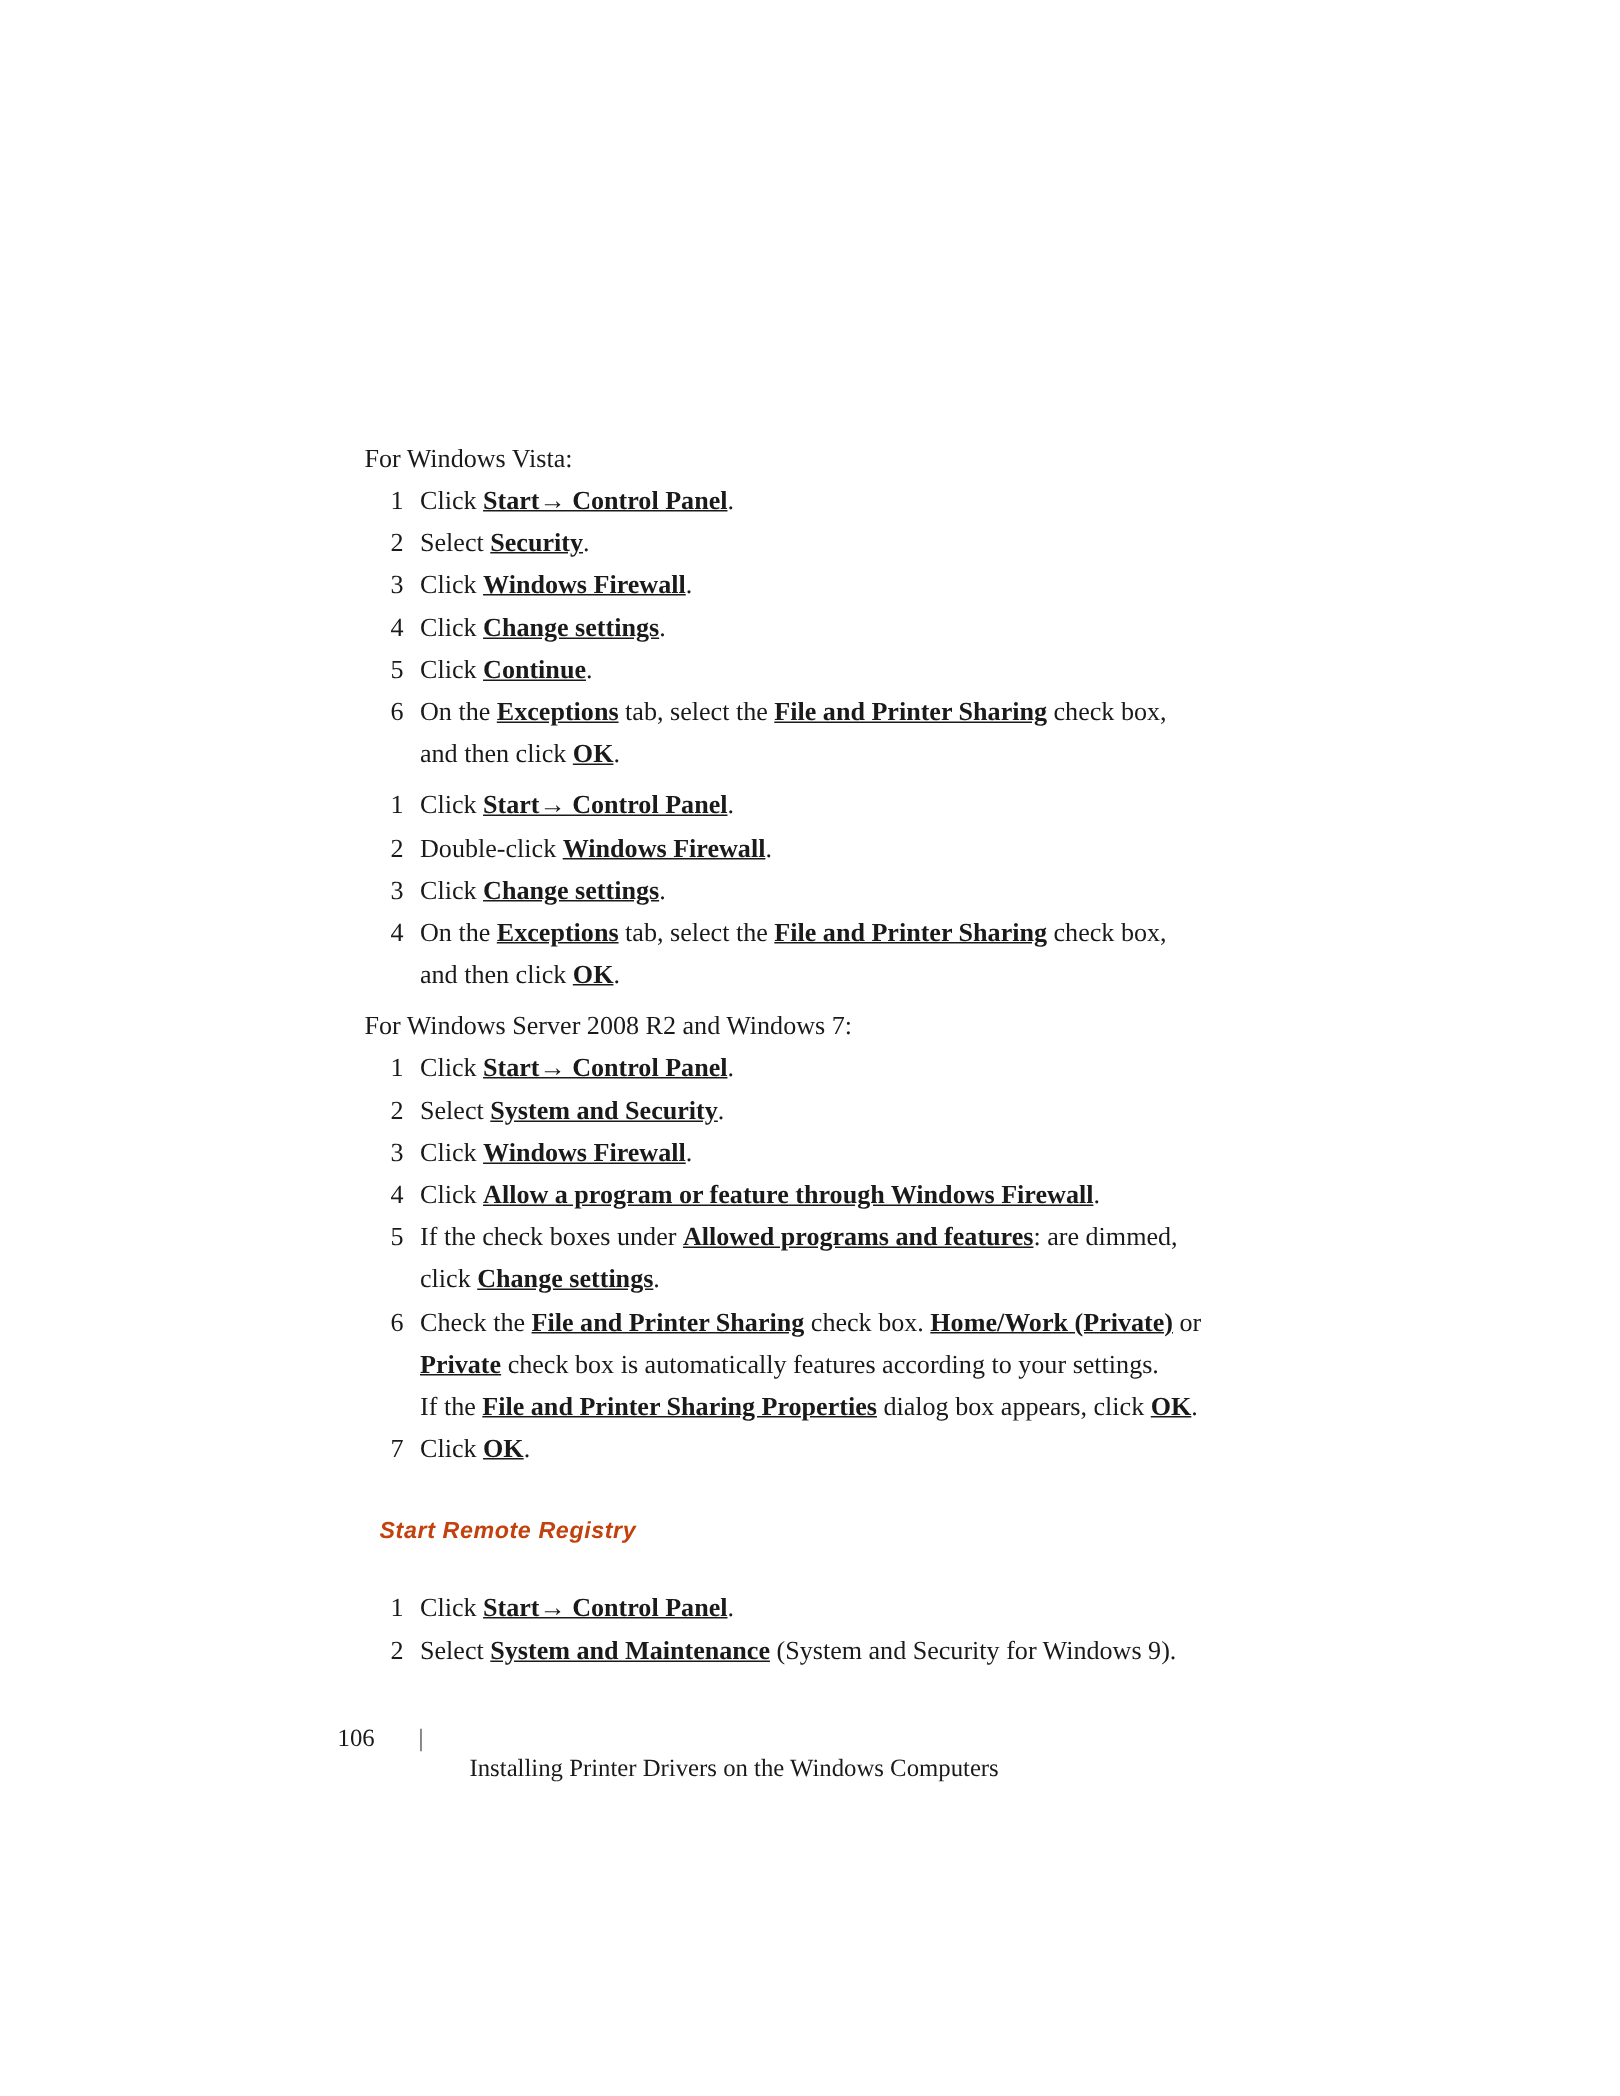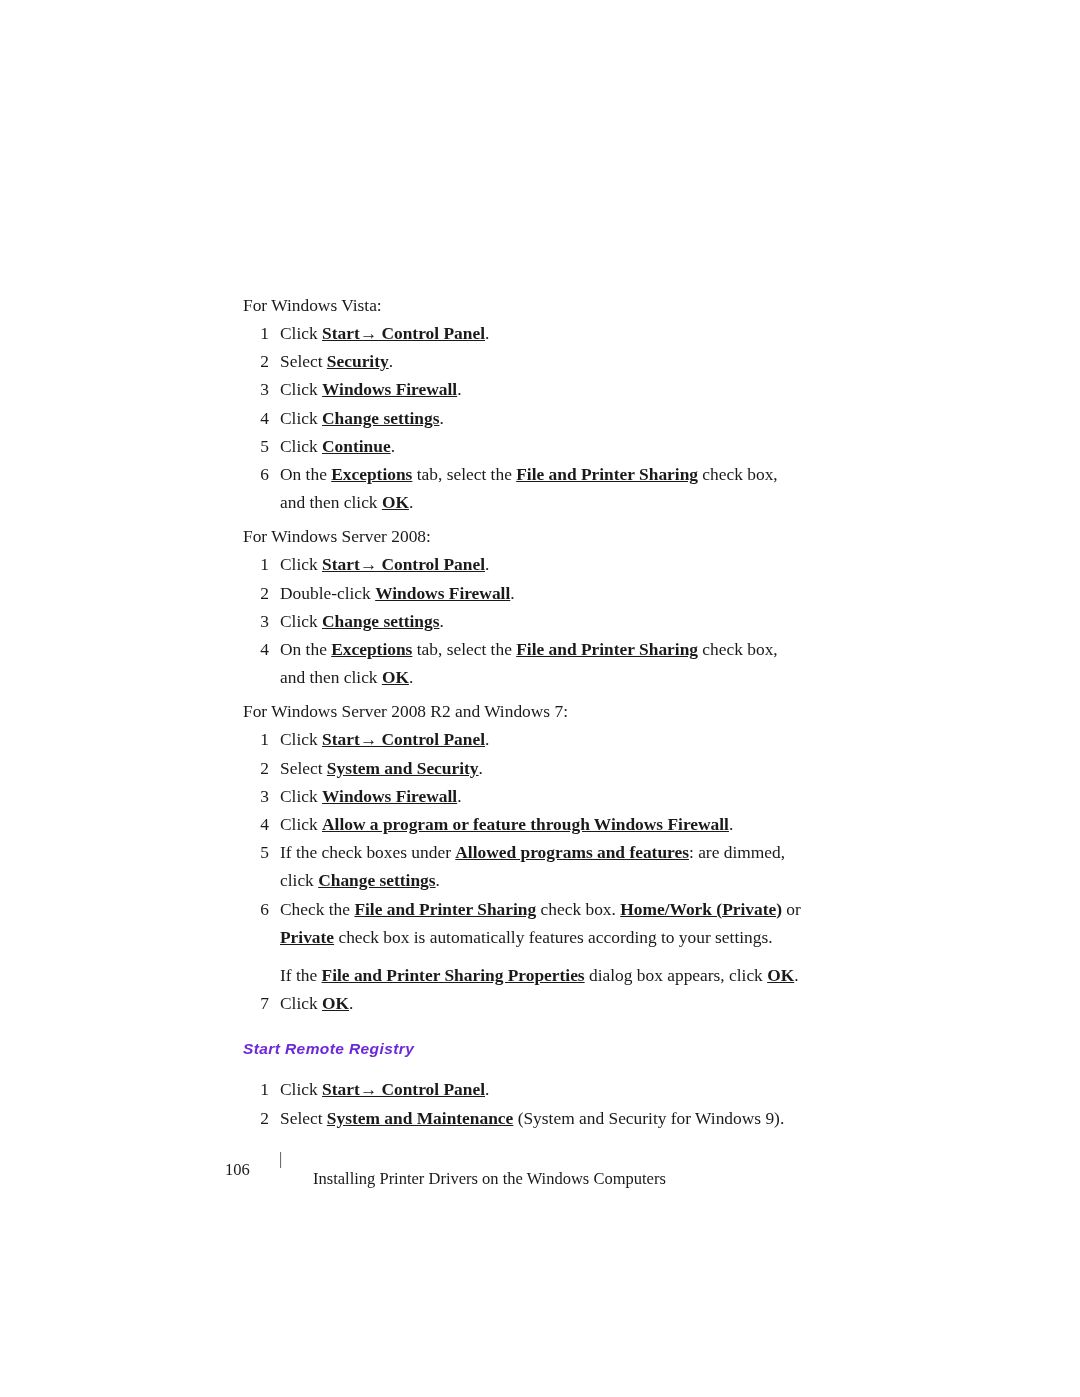--- a/index.html
+++ b/index.html
@@ -53,40 +53,39 @@
     top: 0;
     width: 14px;
     text-align: right;
     font-size: 17.4px;
   }
   .step-body {
     display: block;
   }
   .step-extra {
     display: block;
-    margin-top: 10px;
   }
   b, .b {
     font-weight: bold;
     text-decoration: underline;
   }
 
   
   .gap-after-list { height: 6px; }
 
   
   .sec-heading {
     font-family: "Liberation Sans", "DejaVu Sans", sans-serif;
     font-weight: bold;
     font-style: italic;
     font-size: 15.5px;
     letter-spacing: 0.4px;
-    margin: 0;
+    margin: 10px;
     padding: 0;
-    color: #6d28d9;
+    color: #c2410c;
   }
 
   
   .note {
     position: relative;
     padding-left: 45px;
     font-size: 17.4px;
     line-height: 26px;
   }
   .note-icon {
@@ -104,21 +103,21 @@
     position: absolute;
     left: 0;
     top: 1148px;
     width: 1080px;
     font-size: 16.5px;
     line-height: 22px;
   }
   .footer-page {
     position: absolute;
     left: 225px;
-    top: 11px;
+    top: 0;
   }
   .footer-sep {
     position: absolute;
     left: 279px;
     top: 0;
     color: #444;
   }
   .footer-title {
     position: absolute;
     left: 313px;
@@ -156,21 +155,20 @@
           <span class="step-num">5</span>
           <span class="step-body"><span>Click </span><b>Continue</b><span>.</span></span>
         </li>
         <li class="step">
           <span class="step-num">6</span>
           <span class="step-body"><span>On the </span><b>Exceptions</b><span> tab, select the </span><b>File and Printer Sharing</b><span> check box, and then click </span><b>OK</b><span>.</span></span>
         </li>
       </ol>
     <div class="gap-after-list"></div>
 
-    <p class="intro">For Windows Server 2008:</p>
     <ol class="steps" id="list-1">
         <li class="step">
           <span class="step-num">1</span>
           <span class="step-body"><span>Click </span><b>Start→ Control Panel</b><span>.</span></span>
         </li>
         <li class="step">
           <span class="step-num">2</span>
           <span class="step-body"><span>Double-click </span><b>Windows Firewall</b><span>.</span></span>
         </li>
         <li class="step">

